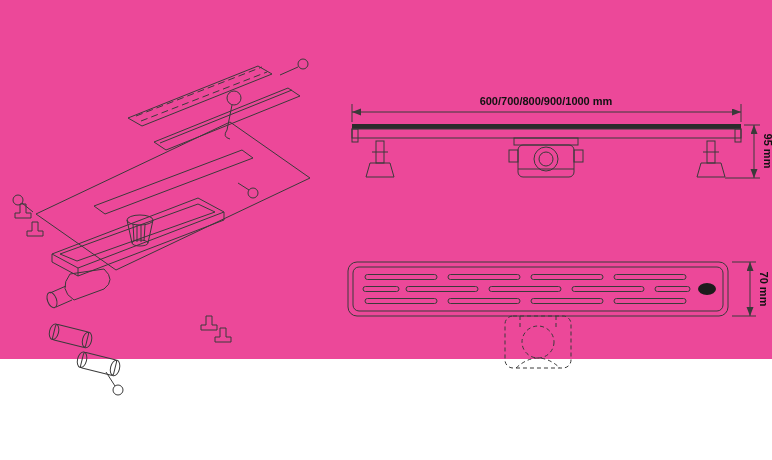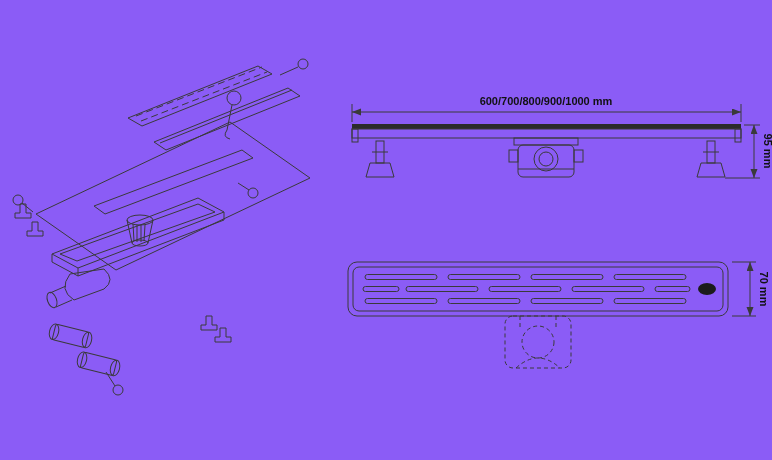--- a/index.html
+++ b/index.html
@@ -7,22 +7,22 @@
     padding: 0;
     background: #ffffff;
     width: 772px;
     height: 460px;
     overflow: hidden;
     font-family: "Liberation Sans", sans-serif;
   }
   .canvas {
     position: relative;
     width: 772px;
-    height: 460px;
-    background: #8b5cf6;
+    height: 359px;
+    background: #ec4899;
   }
   svg { display: block; }
   .dim-label {
     font-family: "Liberation Sans", sans-serif;
     font-size: 11px;
     font-weight: bold;
     fill: #111111;
     stroke: none;
   }
 </style>

